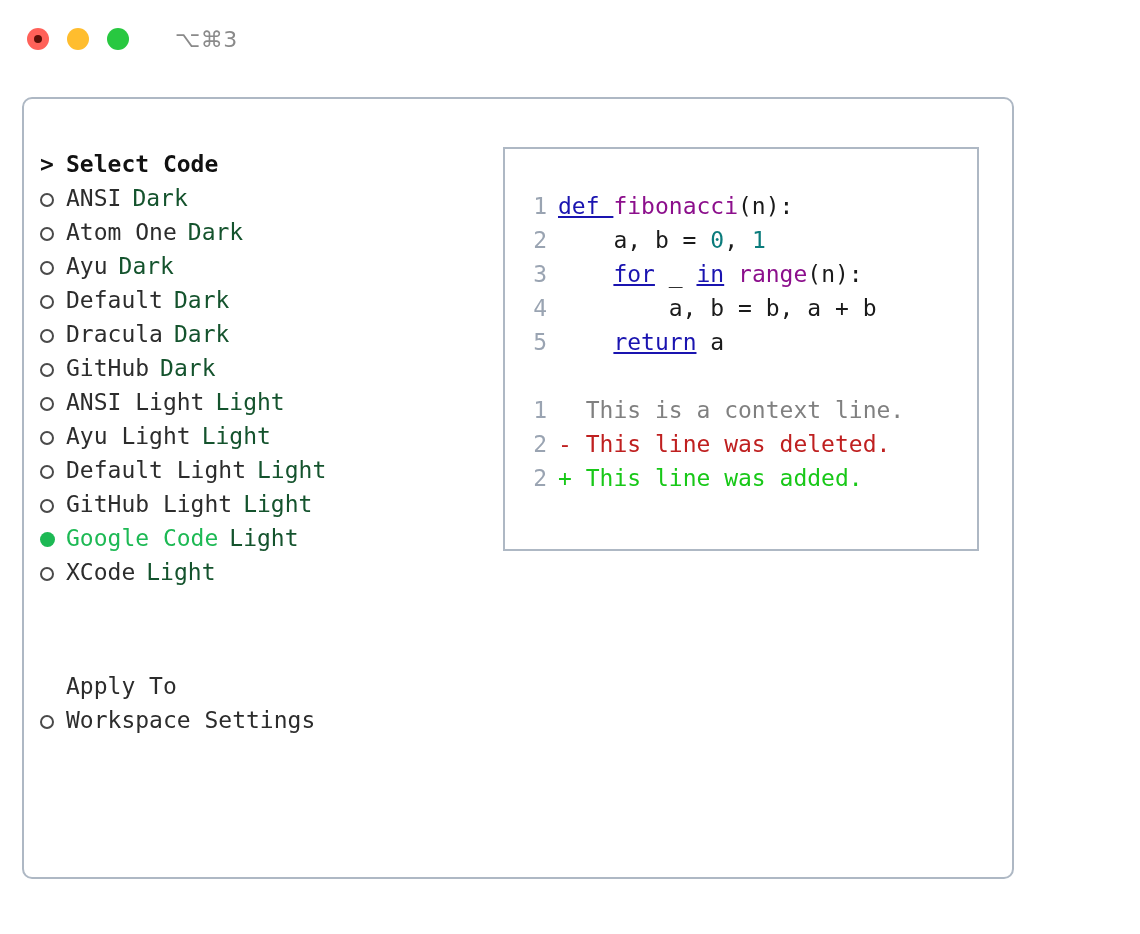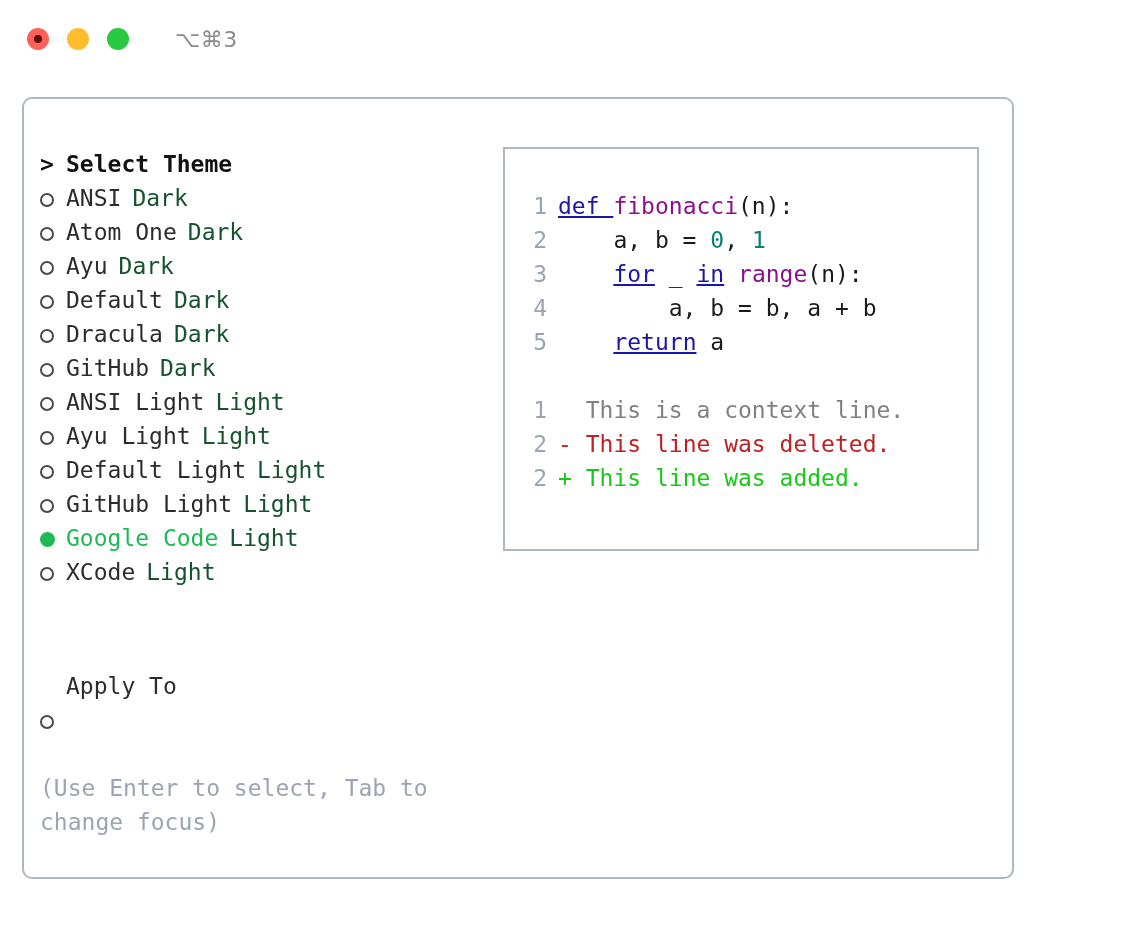--- a/index.html
+++ b/index.html
@@ -225,21 +225,21 @@
     </div>
     <span class="window-title">⌥⌘3</span>
   </div>
 
   <div class="panel">
 
     <div class="left-col">
 
       <div class="row">
         <span class="marker prompt">&gt;</span>
-        <span class="row-label header">Select Theme</span>
+        <span class="row-label header">Select Code</span>
       </div>
 
       <div id="theme-items">
           <div class="row"><span class="marker"><span class="bullet-empty"></span></span><span class="row-label">ANSI</span><span class="row-variant">Dark</span></div>
           <div class="row"><span class="marker"><span class="bullet-empty"></span></span><span class="row-label">Atom One</span><span class="row-variant">Dark</span></div>
           <div class="row"><span class="marker"><span class="bullet-empty"></span></span><span class="row-label">Ayu</span><span class="row-variant">Dark</span></div>
           <div class="row"><span class="marker"><span class="bullet-empty"></span></span><span class="row-label">Default</span><span class="row-variant">Dark</span></div>
           <div class="row"><span class="marker"><span class="bullet-empty"></span></span><span class="row-label">Dracula</span><span class="row-variant">Dark</span></div>
           <div class="row"><span class="marker"><span class="bullet-empty"></span></span><span class="row-label">GitHub</span><span class="row-variant">Dark</span></div>
           <div class="row"><span class="marker"><span class="bullet-empty"></span></span><span class="row-label">ANSI Light</span><span class="row-variant">Light</span></div>
@@ -248,24 +248,23 @@
           <div class="row"><span class="marker"><span class="bullet-empty"></span></span><span class="row-label">GitHub Light</span><span class="row-variant">Light</span></div>
           <div class="row"><span class="marker selected"><span class="bullet-filled"></span></span><span class="row-label selected">Google Code</span><span class="row-variant">Light</span></div>
           <div class="row"><span class="marker"><span class="bullet-empty"></span></span><span class="row-label">XCode</span><span class="row-variant">Light</span></div>
         </div>
 
       <div class="section-gap"></div>
 
       <div class="group-title">Apply To</div>
 
       <div id="apply-items">
-          <div class="row"><span class="marker"><span class="bullet-empty"></span></span></div>
+          <div class="row"><span class="marker"><span class="bullet-empty"></span></span><span class="row-label">Workspace Settings</span></div>
         </div>
 
-      <div class="hint">(Use Enter to select, Tab to change focus)</div>
     </div>
 
     <div class="right-col">
       <div class="preview-box">
         <div class="code-block" id="code-block">
             <div class="code-line"><span class="ln">1</span><span class="code-text"><span class="tok-kw">def </span><span class="tok-fn">fibonacci</span><span class="tok-txt">(n):</span></span></div>
             <div class="code-line"><span class="ln">2</span><span class="code-text"><span class="tok-txt">    a, b = </span><span class="tok-num">0</span><span class="tok-txt">, </span><span class="tok-num">1</span></span></div>
             <div class="code-line"><span class="ln">3</span><span class="code-text"><span class="tok-txt">    </span><span class="tok-kw">for</span><span class="tok-txt"> _ </span><span class="tok-kw">in</span><span class="tok-txt"> </span><span class="tok-fn">range</span><span class="tok-txt">(n):</span></span></div>
             <div class="code-line"><span class="ln">4</span><span class="code-text"><span class="tok-txt">        a, b = b, a + b</span></span></div>
             <div class="code-line"><span class="ln">5</span><span class="code-text"><span class="tok-txt">    </span><span class="tok-kw">return</span><span class="tok-txt"> a</span></span></div>

